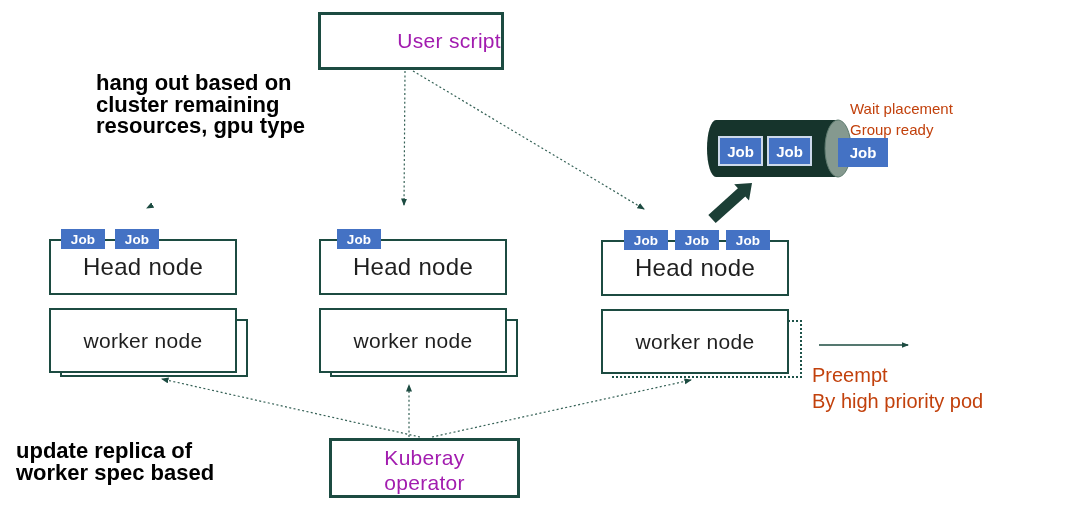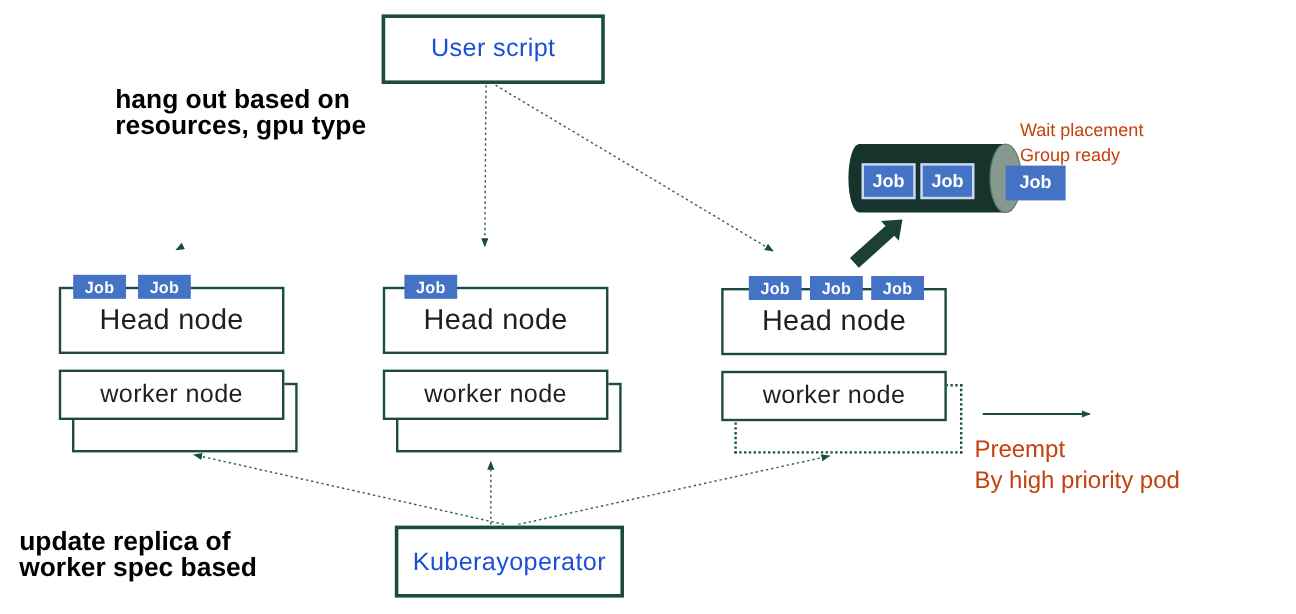--- a/index.html
+++ b/index.html
@@ -21,38 +21,38 @@
     z-index: 1;
     pointer-events: none;
   }
 
   .node-box {
     position: absolute;
     background: #ffffff;
     border: 2.5px solid #1c4b41;
     display: flex;
     align-items: center;
-    justify-content: center;
-    color: #1d4ed8;
+    justify-content: flex-end;
+    color: #a21caf;
     font-size: 21px;
     letter-spacing: 0.3px;
     z-index: 2;
   }
 
   .user-script {
     left: 318px; top: 12px;
     width: 186px; height: 58px;
     border-width: 3px;
   }
 
   .kuberay {
     left: 329px; top: 438px;
     width: 191px; height: 60px;
     border-width: 3px;
-    flex-direction: row;
+    flex-direction: column;
     line-height: 25px;
   }
 
   .cluster { position: absolute; z-index: 2; }
   .cluster-1 { left: 49px;  top: 229px; width: 200px; height: 150px; }
   .cluster-2 { left: 319px; top: 229px; width: 200px; height: 150px; }
   .cluster-3 { left: 601px; top: 230px; width: 202px; height: 150px; }
 
   .head-box {
     position: absolute;
@@ -61,21 +61,21 @@
     background: #ffffff;
     border: 2.5px solid #1c4b41;
     display: flex; align-items: center; justify-content: center;
     color: #1f1f1f; font-size: 24px; letter-spacing: 0.3px;
     z-index: 2;
   }
 
   .worker-front {
     position: absolute;
     left: 0; top: 79px;
-    width: 188px; height: 42px;
+    width: 188px; height: 65px;
     background: #ffffff;
     border: 2.5px solid #1c4b41;
     display: flex; align-items: center; justify-content: center;
     color: #1f1f1f; font-size: 21px; letter-spacing: 0.3px;
     z-index: 2;
   }
 
   .worker-back {
     position: absolute;
     left: 11px; top: 90px;
@@ -180,20 +180,21 @@
     <path d="M 838,120 L 716,120 A 9 28.5 0 0 0 716,177 L 838,177 Z" fill="#16342c"></path>
     <ellipse cx="838" cy="148.5" rx="13" ry="28.5" fill="#85998f" stroke="#5d7a6e" stroke-width="1"></ellipse>
   </svg>
 
   <div class="node-box user-script">
     <span>User script</span>
   </div>
 
   <div class="annotation-bold ann-hang-out">
     <span>hang out based on</span>
+    <span>cluster remaining</span>
     <span>resources, gpu type</span>
   </div>
 
   <div class="annotation-plain ann-wait">
     <span>Wait placement</span>
     <span>Group ready</span>
   </div>
 
   <div class="queue-badge" style="left:718px; top:136px;">
     <span>Job</span>

